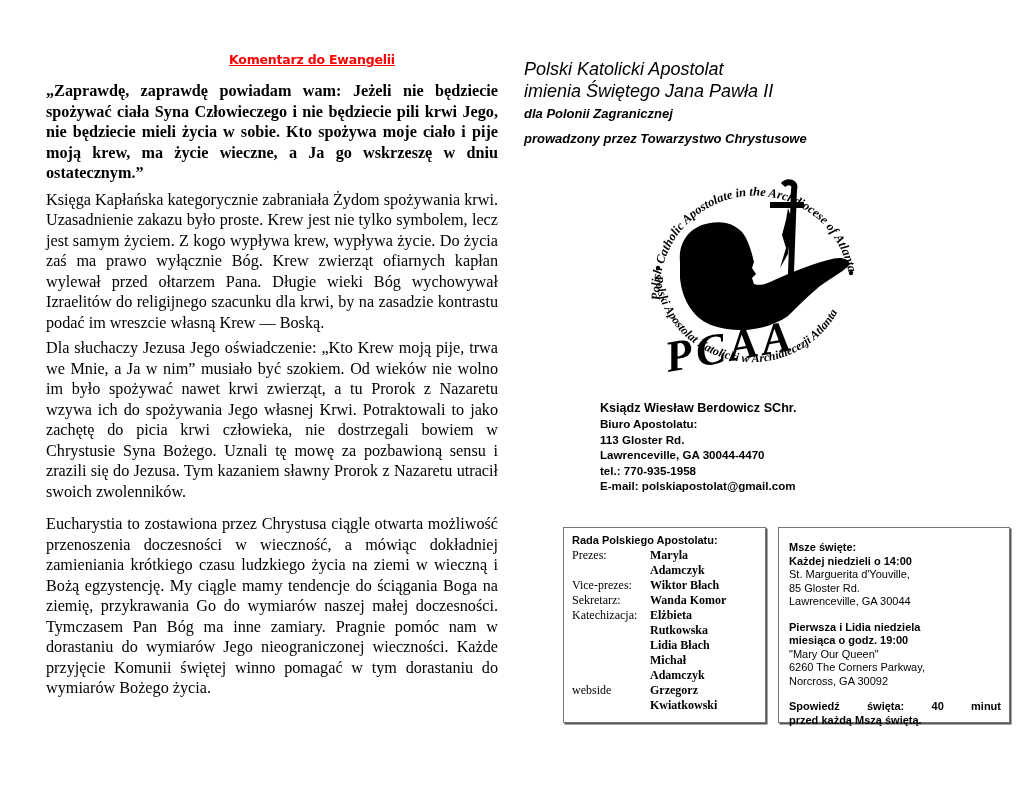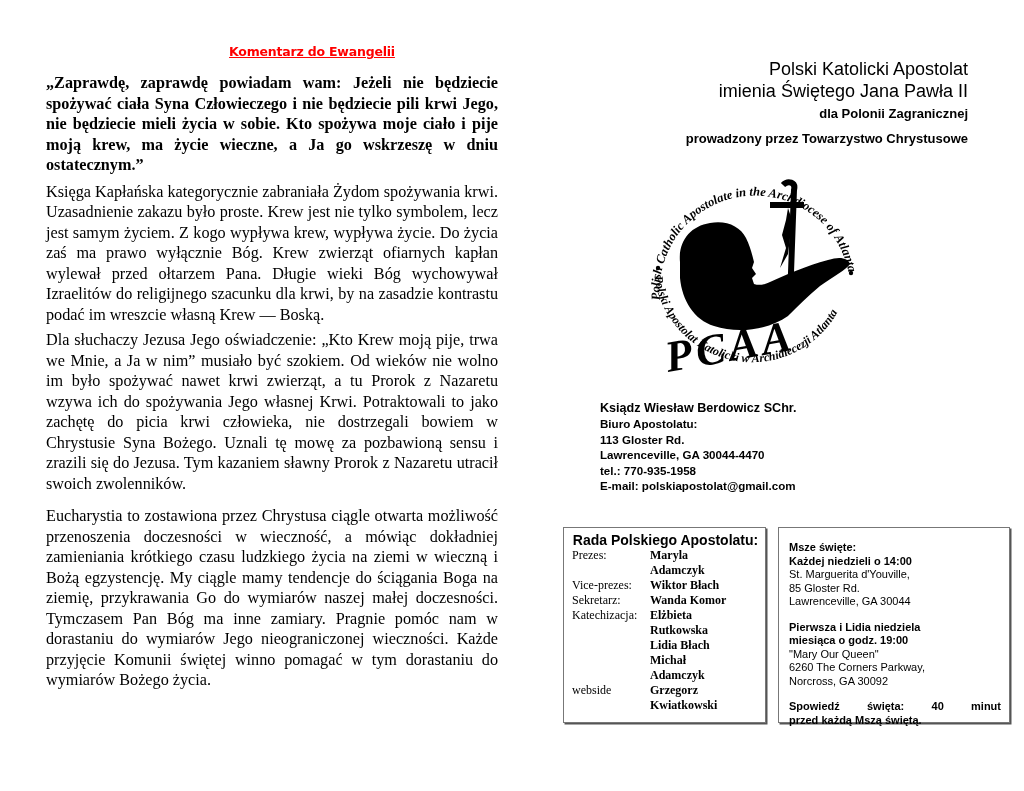--- a/index.html
+++ b/index.html
@@ -1,39 +1,39 @@
 <!DOCTYPE html>
 <html><head>
 <meta charset="utf-8">
 <style>
   html, body { margin: 0; padding: 0; background: #ffffff; }
   body { width: 1024px; height: 791px; position: relative; overflow: hidden; color: #000; }
 
-  .left-col { position: absolute; left: 46px; top: 44px; width: 452px; }
+  .left-col { position: absolute; left: 46px; top: 52px; width: 452px; }
   .heading-red {
     font-family: "DejaVu Sans", sans-serif; font-weight: bold; font-size: 12.5px;
     color: #ff0000; text-decoration: underline; text-align: center; margin: 0; letter-spacing: -0.2px;
     padding-left: 80px;
   }
   .date-line {
     font-family: "DejaVu Sans", sans-serif; font-weight: bold; font-size: 10px;
     margin: 4px 0 0 0; letter-spacing: -0.1px;
   }
   .quote {
     font-family: "Liberation Serif", serif; font-weight: bold; font-size: 16.2px;
     line-height: 20.5px; text-align: justify; margin: 14px 0 0 0;
   }
   .para {
     font-family: "Liberation Serif", serif; font-size: 16.2px; line-height: 20.5px;
     text-align: justify; margin: 6px 0 0 0;
   }
   .para.p3 { margin-top: 5px; }
   .para.p4 { margin-top: 12px; }
 
-  .right-col { position: absolute; left: 572px; top: 58px; width: 396px; text-align: right; }
+  .right-col { position: absolute; left: 524px; top: 58px; width: 396px; text-align: left; font-style: italic; }
   .org-title {
     font-family: "Liberation Sans", sans-serif; font-size: 18px; line-height: 22px; margin: 0;
   }
   .org-sub {
     font-family: "Liberation Sans", sans-serif; font-weight: bold; font-size: 13px;
     line-height: 23px; margin: 0;
   }
   .org-sub.first { margin-top: 2px; }
 
   .logo { position: absolute; left: 628px; top: 150px; width: 250px; height: 250px; }
@@ -41,22 +41,22 @@
   .contact { position: absolute; left: 600px; top: 400px; width: 306px; 
     font-family: "Liberation Sans", sans-serif; font-weight: bold; }
   .contact .priest { font-size: 12.6px; line-height: 16px; }
   .contact .line { font-size: 11.6px; line-height: 15.5px; }
 
   .box { position: absolute; top: 527px; height: 196px; background: #fff;
     border: 1px solid #777; box-shadow: 1.5px 1.5px 0 #555; box-sizing: border-box; }
   .box-left { left: 563px; width: 203px; padding: 5px 6px 0 8px; }
   .box-right { left: 778px; width: 232px; padding: 13px 8px 0 10px; }
 
-  .board-title { font-family: "Liberation Sans", sans-serif; font-weight: bold; font-size: 14px;
-    text-align: center; line-height: 15px; margin: 0; }
+  .board-title { font-family: "Liberation Sans", sans-serif; font-weight: bold; font-size: 11px;
+    line-height: 15px; margin: 0; }
   .board-row { display: flex; font-family: "Liberation Serif", serif; font-size: 12px; line-height: 15px; }
   .board-row .role { width: 78px; flex: none; }
   .board-row .name { font-weight: bold; }
 
   .mass { font-family: "Liberation Sans", sans-serif; font-size: 11px; line-height: 13.5px; }
   .mass .b { font-weight: bold; }
   .mass .gap { height: 12px; }
   .mass .justify { text-align: justify; text-align-last: justify; font-weight: bold; }
 </style>
 </head>

